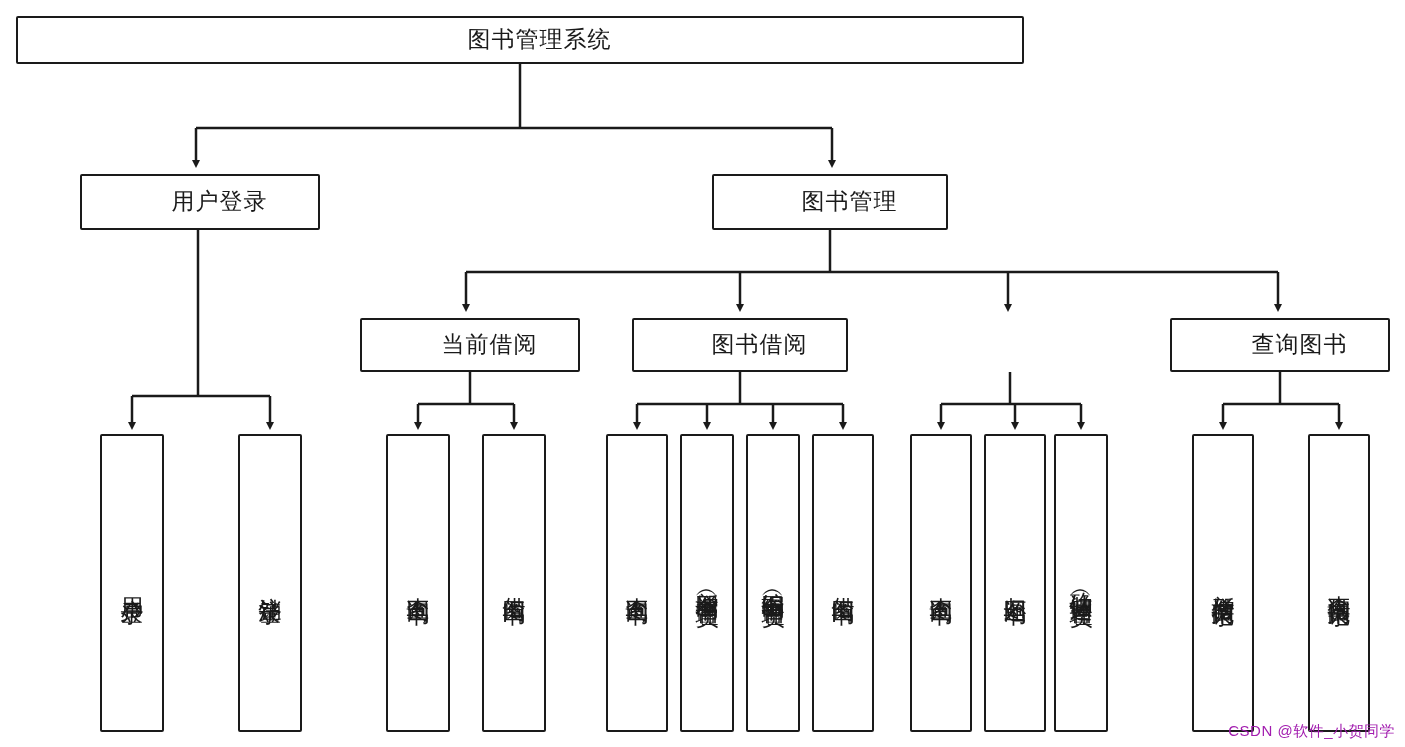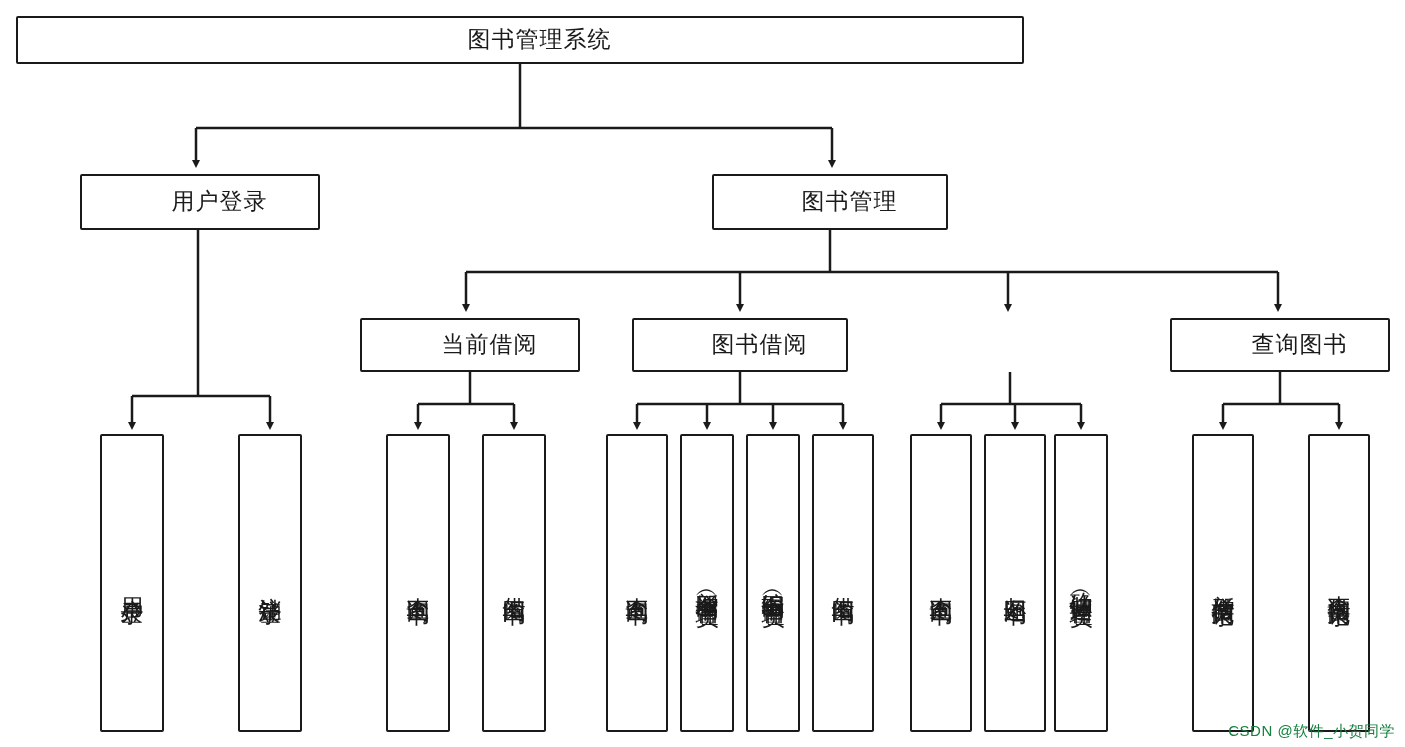--- a/index.html
+++ b/index.html
@@ -54,21 +54,21 @@
   .node.vert .label {
     writing-mode: vertical-rl;
     text-orientation: upright;
     display: block;
   }
   .watermark {
     position: absolute;
     right: 10px;
     bottom: 6px;
     font-size: 15px;
-    color: #15803d;
+    color: #a21caf;
     letter-spacing: 0.5px;
   }
 </style>
 </head>
 <body>
 
 <div id="canvas">
 
   <svg class="lines" viewBox="0 0 1405 747">
     <defs>

